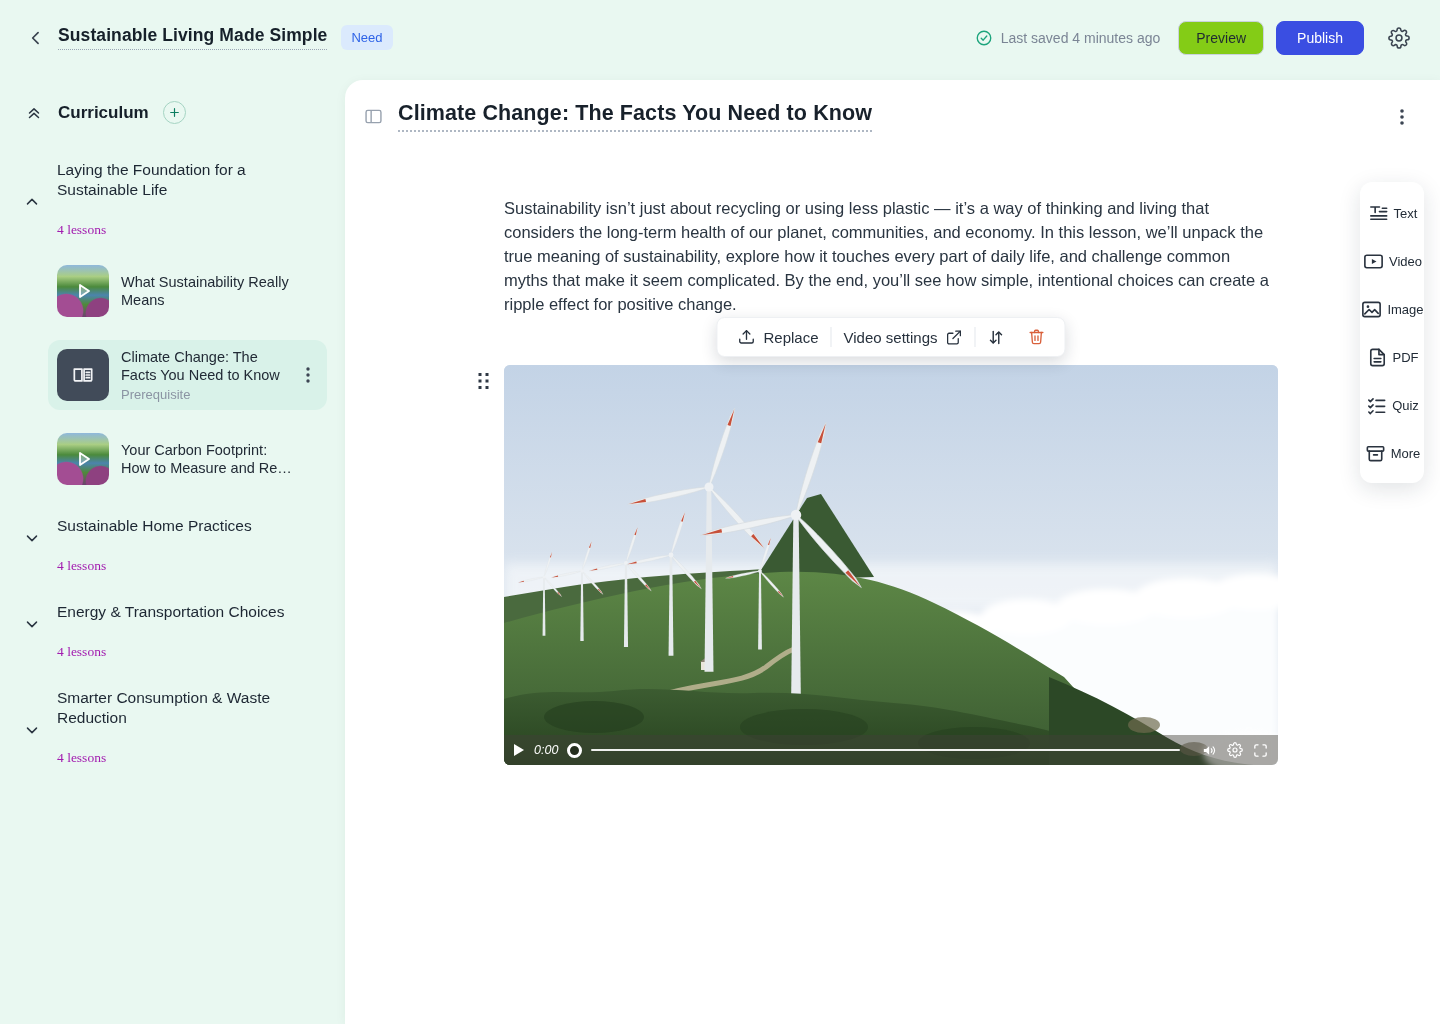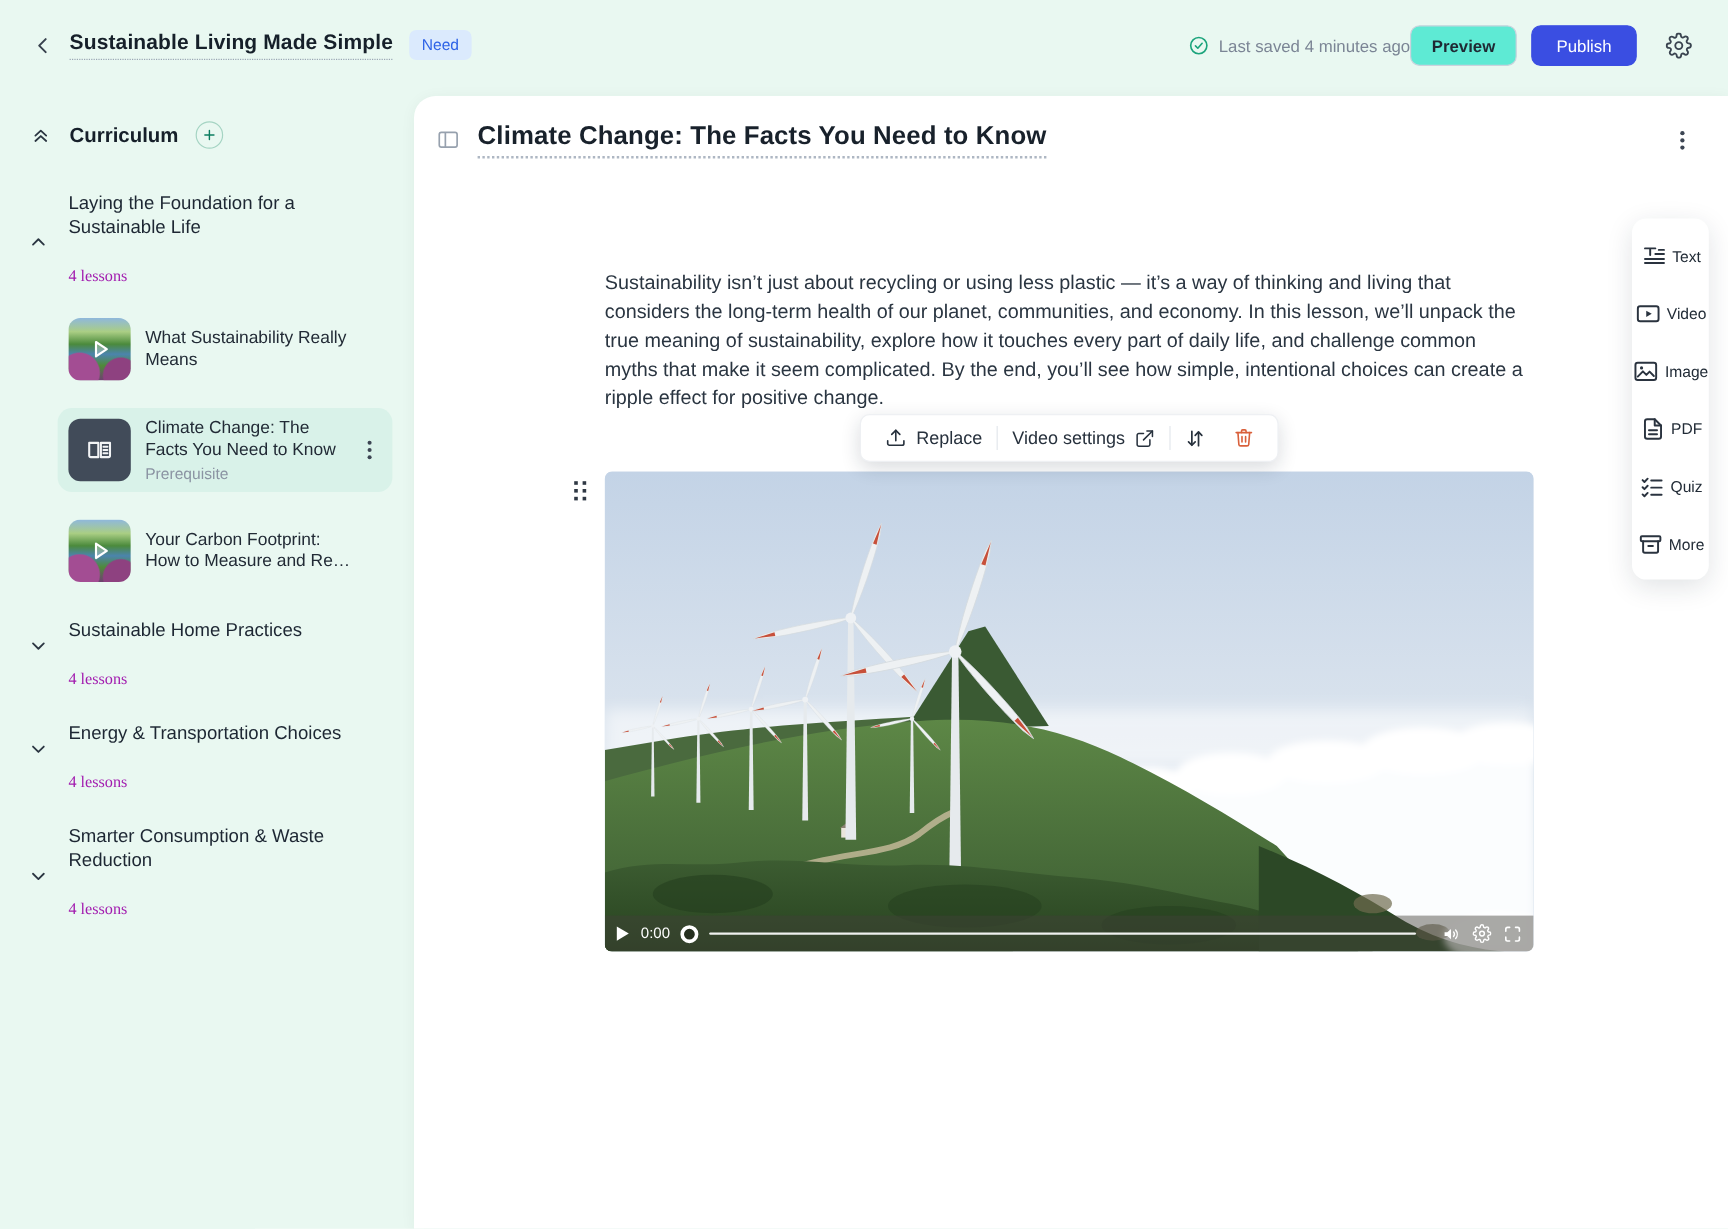--- a/index.html
+++ b/index.html
@@ -8,21 +8,21 @@
   .app { position:relative; width:1440px; height:1024px; }
 
   
   .header { position:absolute; top:0; left:0; right:0; height:75px; display:flex; align-items:center; padding:0 26px 0 22px; }
   .back-btn { width:28px; height:28px; border:none; background:transparent; cursor:pointer; color:#39434f; display:flex; align-items:center; justify-content:center; }
   .course-title { margin-left:8px; font-size:17.5px; font-weight:bold; color:#16202a; border-bottom:1.5px dotted #9aa6b4; padding-bottom:3px; letter-spacing:.1px; }
   .draft-badge { margin-left:14px; background:#dbeafd; color:#2e63e7; font-size:13px; padding:5px 10px; border-radius:6px; font-weight:500; }
   .header-spacer { flex:1; }
   .saved-group { display:flex; align-items:center; gap:8px; color:#7b8595; font-size:14px; }
   .btn { border-radius:8px; font-size:14px; height:34px; cursor:pointer; font-family:inherit; }
-  .btn-preview { margin-left:0; padding:0 17px; background:#5eead4; border:1px solid #c9d3dd; color:#1f2933; font-weight:700; }
+  .btn-preview { margin-left:18px; padding:0 17px; background:#84cc16; border:1px solid #c9d3dd; color:#1f2933; font-weight:400; }
   .btn-publish { margin-left:12px; padding:0 20px; background:#3a4ee2; border:1px solid #3a4ee2; color:#fff; font-weight:500; }
   .gear-btn { margin-left:20px; width:30px; height:30px; border:none; background:transparent; cursor:pointer; color:#3a4450; display:flex; align-items:center; justify-content:center; }
 
   
   .sidebar { position:absolute; left:0; top:75px; width:345px; bottom:0; padding:26px 0 0 24px; overflow:hidden; }
   .curriculum-header { display:flex; align-items:center; gap:14px; margin-bottom:36px; }
   .curriculum-title { font-size:17px; font-weight:bold; color:#16202a; }
   .add-section-btn { width:23px; height:23px; border-radius:50%; border:1.4px solid #a5d4c3; background:transparent; color:#0b7d60; cursor:pointer; display:flex; align-items:center; justify-content:center; }
   .collapse-btn, .sec-chevron-btn { border:none; background:transparent; cursor:pointer; color:#2b3642; width:20px; height:20px; display:flex; align-items:center; justify-content:center; }
   .section { margin-bottom:28px; }
@@ -46,36 +46,36 @@
   .lesson-note { margin-top:3px; font-size:13px; color:#8b94a3; font-weight:400; display:flex; align-items:center; gap:5px; }
   .lesson-menu { position:absolute; right:9px; top:50%; transform:translateY(-50%); border:none; background:transparent; cursor:pointer; color:#3c4553; width:18px; height:22px; }
 
   
   .main-card { position:absolute; left:345px; top:80px; right:0; bottom:0; background:#ffffff; border-top-left-radius:18px; box-shadow:0 2px 12px rgba(25,60,45,.05); }
   .title-row { display:flex; align-items:center; padding:21px 24px 0 16px; }
   .panel-toggle-btn { border:none; background:transparent; cursor:pointer; color:#97a1ae; width:24px; height:24px; display:flex; align-items:center; justify-content:center; }
   .lesson-heading { margin-left:13px; font-size:21.5px; font-weight:bold; color:#18212b; border-bottom:2px dotted #aeb7c3; padding-bottom:4px; letter-spacing:.1px; }
   .heading-menu { margin-left:auto; border:none; background:transparent; cursor:pointer; color:#3c4553; width:22px; height:24px; }
 
-  .content { position:relative; width:774px; margin:92px 0 0 159px; }
+  .content { position:relative; width:774px; margin:64px 0 0 159px; }
   .paragraph { font-size:16.5px; line-height:24px; color:#2a3541; }
 
   .video-block { position:relative; margin-top:49px; }
   .block-toolbar { position:absolute; top:-48px; left:50%; transform:translateX(-50%); height:40px; display:flex; align-items:center; background:#fff; border:1px solid #eef0f3; border-radius:8px; box-shadow:0 5px 16px rgba(20,30,50,.16); padding:0 8px; white-space:nowrap; z-index:5; }
   .tb-btn { display:flex; align-items:center; gap:8px; border:none; background:transparent; cursor:pointer; font-family:inherit; font-size:15px; font-weight:500; color:#27313d; padding:0 12px; height:100%; }
   .tb-divider { width:1px; height:20px; background:#e3e7ec; }
   .tb-icon-btn { border:none; background:transparent; cursor:pointer; color:#27313d; padding:0 11px; height:100%; display:flex; align-items:center; }
   .tb-icon-btn.danger { color:#d9603b; }
 
   .drag-handle { position:absolute; left:-27px; top:6px; width:14px; height:22px; cursor:grab; color:#2f3844; }
 
   .video-frame { width:774px; height:400px; border-radius:6px; overflow:hidden; position:relative; background:#cfdce9; cursor:pointer; }
   .video-controls { position:absolute; left:0; right:0; bottom:0; height:30px; background:rgba(66,64,58,.45); display:flex; align-items:center; padding:0 9px; gap:9px; }
   .vc-btn { border:none; background:transparent; cursor:pointer; color:#fff; display:flex; align-items:center; padding:0; }
-  .vc-time { color:#fff; font-size:12.5px; }
+  .vc-time { color:#fff; font-size:12.5px;font-style:italic; }
   .vc-scrubber { width:15px; height:15px; border:3.5px solid #fff; border-radius:50%; background:rgba(0,0,0,.3); cursor:pointer; flex:none; }
   .vc-track { flex:1; height:2px; background:rgba(255,255,255,.92); border-radius:1px; margin-right:12px; cursor:pointer; }
 
   
   .tools { position:absolute; left:1360px; top:182px; width:64px; background:#fff; border-radius:12px; box-shadow:0 6px 22px rgba(25,35,55,.13); padding:20px 0 18px; display:flex; flex-direction:column; align-items:center; gap:25px; z-index:6; }
   .tool-item { display:flex; flex-direction:row; align-items:center; gap:4px; cursor:pointer; border:none; background:transparent; font-family:inherit; color:#2a333f; }
   .tool-label { font-size:13px; font-weight:500; color:#222c37; }
 
   svg { display:block; }
 </style>

